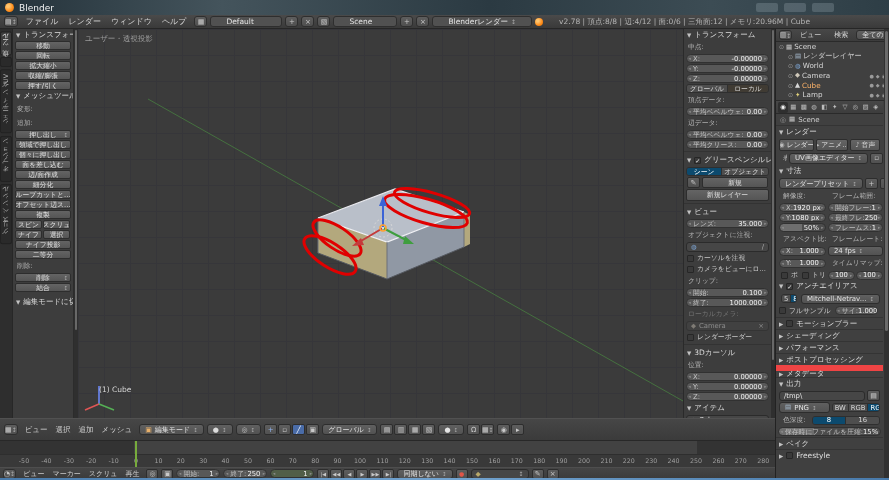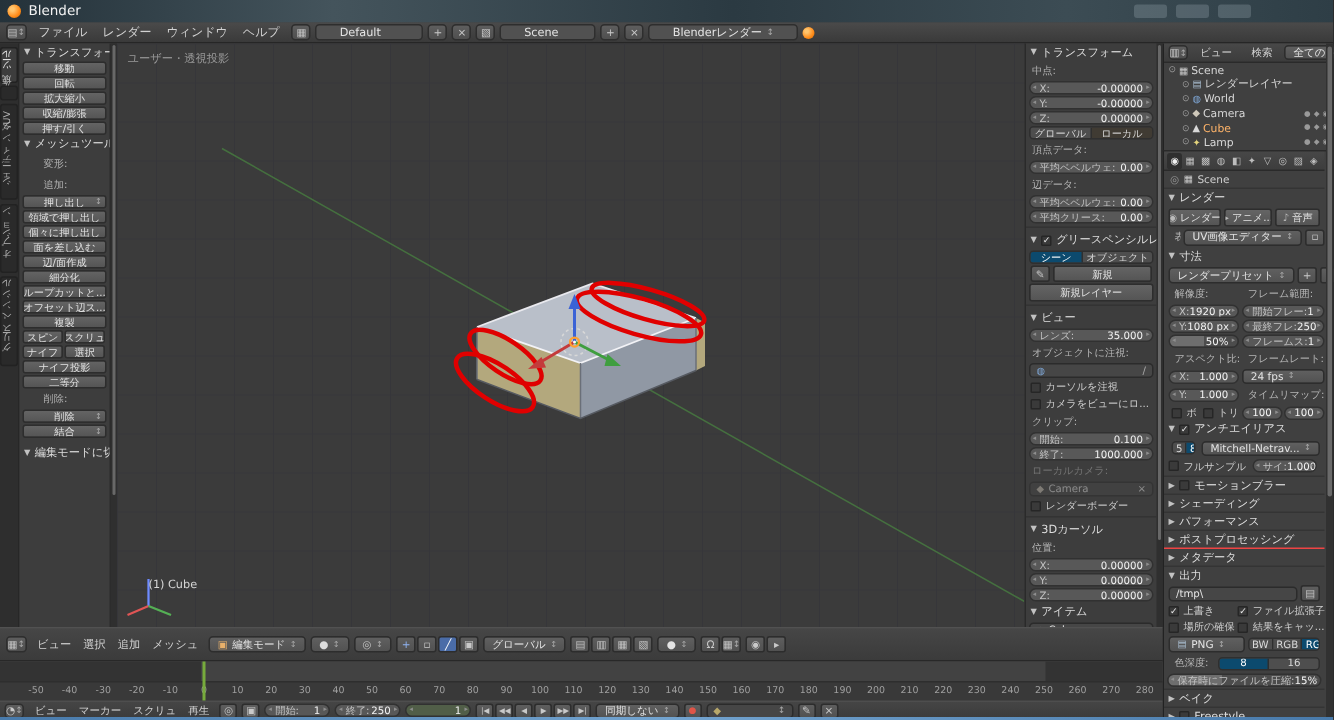--- a/index.html
+++ b/index.html
@@ -23,21 +23,21 @@
 #stats{color:#b4b4b4;margin-left:8px;font-size:7.5px;white-space:nowrap;overflow:hidden}
 
 
 .hdr{display:flex;align-items:center;gap:3px;height:12px;padding:0 3px;color:#dedede;font-size:7.5px;white-space:nowrap}
 .tri{font-size:5.5px;color:#c2c2c2}
 .btn{display:flex;align-items:center;justify-content:center;height:9px;background:linear-gradient(#646464,#555);border:1px solid #2d2d2d;border-radius:2px;color:#e2e2e2;font-size:6.8px;position:relative;white-space:nowrap;overflow:hidden}
 .btn.menu::after{content:"↕";position:absolute;right:2px;font-size:5.5px;color:#aaa}
 .shelfbtns{display:flex;flex-wrap:wrap;gap:1px;padding:0 2px}
 .shelfbtns .btn{width:100%}
 .shelfbtns .half{width:calc(50% - 1px)}
-.slabel{color:#b2b2b2;font-size:6.8px;padding:2px 16px}
+.slabel{color:#b2b2b2;font-size:6.8px;padding:2px 4px}
 .pill{display:flex;align-items:center;justify-content:space-between;height:9px;background:#585858;border:1px solid #313131;border-radius:6px;padding:0 6px;font-size:6.8px;margin:1px 2px;position:relative;white-space:nowrap;overflow:hidden}
 .pill::before{content:"◂";font-size:4.5px;color:#8f8f8f;position:absolute;left:1.5px}
 .pill::after{content:"▸";font-size:4.5px;color:#8f8f8f;position:absolute;right:1.5px}
 .pill .lab{color:#c3c3c3}.pill .val{color:#f2f2f2;margin-left:auto}
 .pill.s50{background:linear-gradient(90deg,#6e6e6e 0 50%,#4c4c4c 50%)}
 .pill.s35{background:linear-gradient(90deg,#6e6e6e 0 35%,#4c4c4c 35%)}
 .seg{display:flex;margin:1px 2px;border:1px solid #2f2f2f;border-radius:3px;overflow:hidden;height:9px}
 .seg>span{flex:1;display:flex;align-items:center;justify-content:center;background:#4e4e4e;font-size:6.8px;color:#d8d8d8;border-right:1px solid #2f2f2f;padding:0 2px;white-space:nowrap}
 .seg>span:last-child{border-right:none}
 .seg .sel{background:#0c4a6e;color:#fff}
@@ -156,20 +156,21 @@
     <span class="wfield" style="width:64px">
         <span>Scene</span>
       </span>
     <span class="wbtn">+</span>
     <span class="wbtn">×</span>
     <span class="wfield">
         <span>Blenderレンダー</span>
         <span class="updn">↕</span>
       </span>
     <span class="logo sm"></span>
+    <span id="stats">v2.78 | 頂点:8/8 | 辺:4/12 | 面:0/6 | 三角面:12 | メモリ:20.96M | Cube</span>
   </div>
 
   <div id="shelf-tabs">
 
   <span class="vtab active">ツール</span>
       <span class="vtab">作成</span>
       <span class="vtab">シェーディング/UV</span>
       <span class="vtab">オプション</span>
       <span class="vtab">グリースペンシル</span>
     </div>
@@ -646,54 +647,36 @@
 
           <span>パフォーマンス</span>
         </div>
 
         <div class="hdr" style="border-top:1px solid #343434">
           <span class="tri">▶</span>
 
           <span>ポストプロセッシング</span>
         </div>
 
-        <div class="hdr" style="border-top:1px solid #ef4444">
+        <div class="hdr" style="border-top:6px solid #ef4444">
           <span class="tri">▶</span>
 
           <span>メタデータ</span>
         </div>
       </div>
 
     <div class="hdr" style="border-top:1px solid #343434">
         <span class="tri">▼</span>
         <span>出力</span>
       </div>
     <div class="prow">
       <div class="tfield" style="flex:1;margin:0">
           <span>/tmp\</span>
         </div>
       <span class="ticon">▤</span>
-    </div>
-    <div class="grid2">
-      <span class="cb on">
-          <i></i>
-          <span>上書き</span>
-        </span>
-      <span class="cb on">
-          <i></i>
-          <span>ファイル拡張子</span>
-        </span>
-      <span class="cb">
-          <i></i>
-          <span>場所の確保</span>
-        </span>
-      <span class="cb">
-          <i></i>
-          <span>結果をキャッ...</span>
-        </span>
     </div>
     <div class="prow">
       <div class="dd" style="flex:1;height:11px">
           <span class="oicon renderlayer"></span>
           <span>PNG</span>
         </div>
       <div class="seg" style="flex:1.2;margin:0">
         <span>BW</span>
         <span>RGB</span>
         <span class="sel">RGBA</span>

